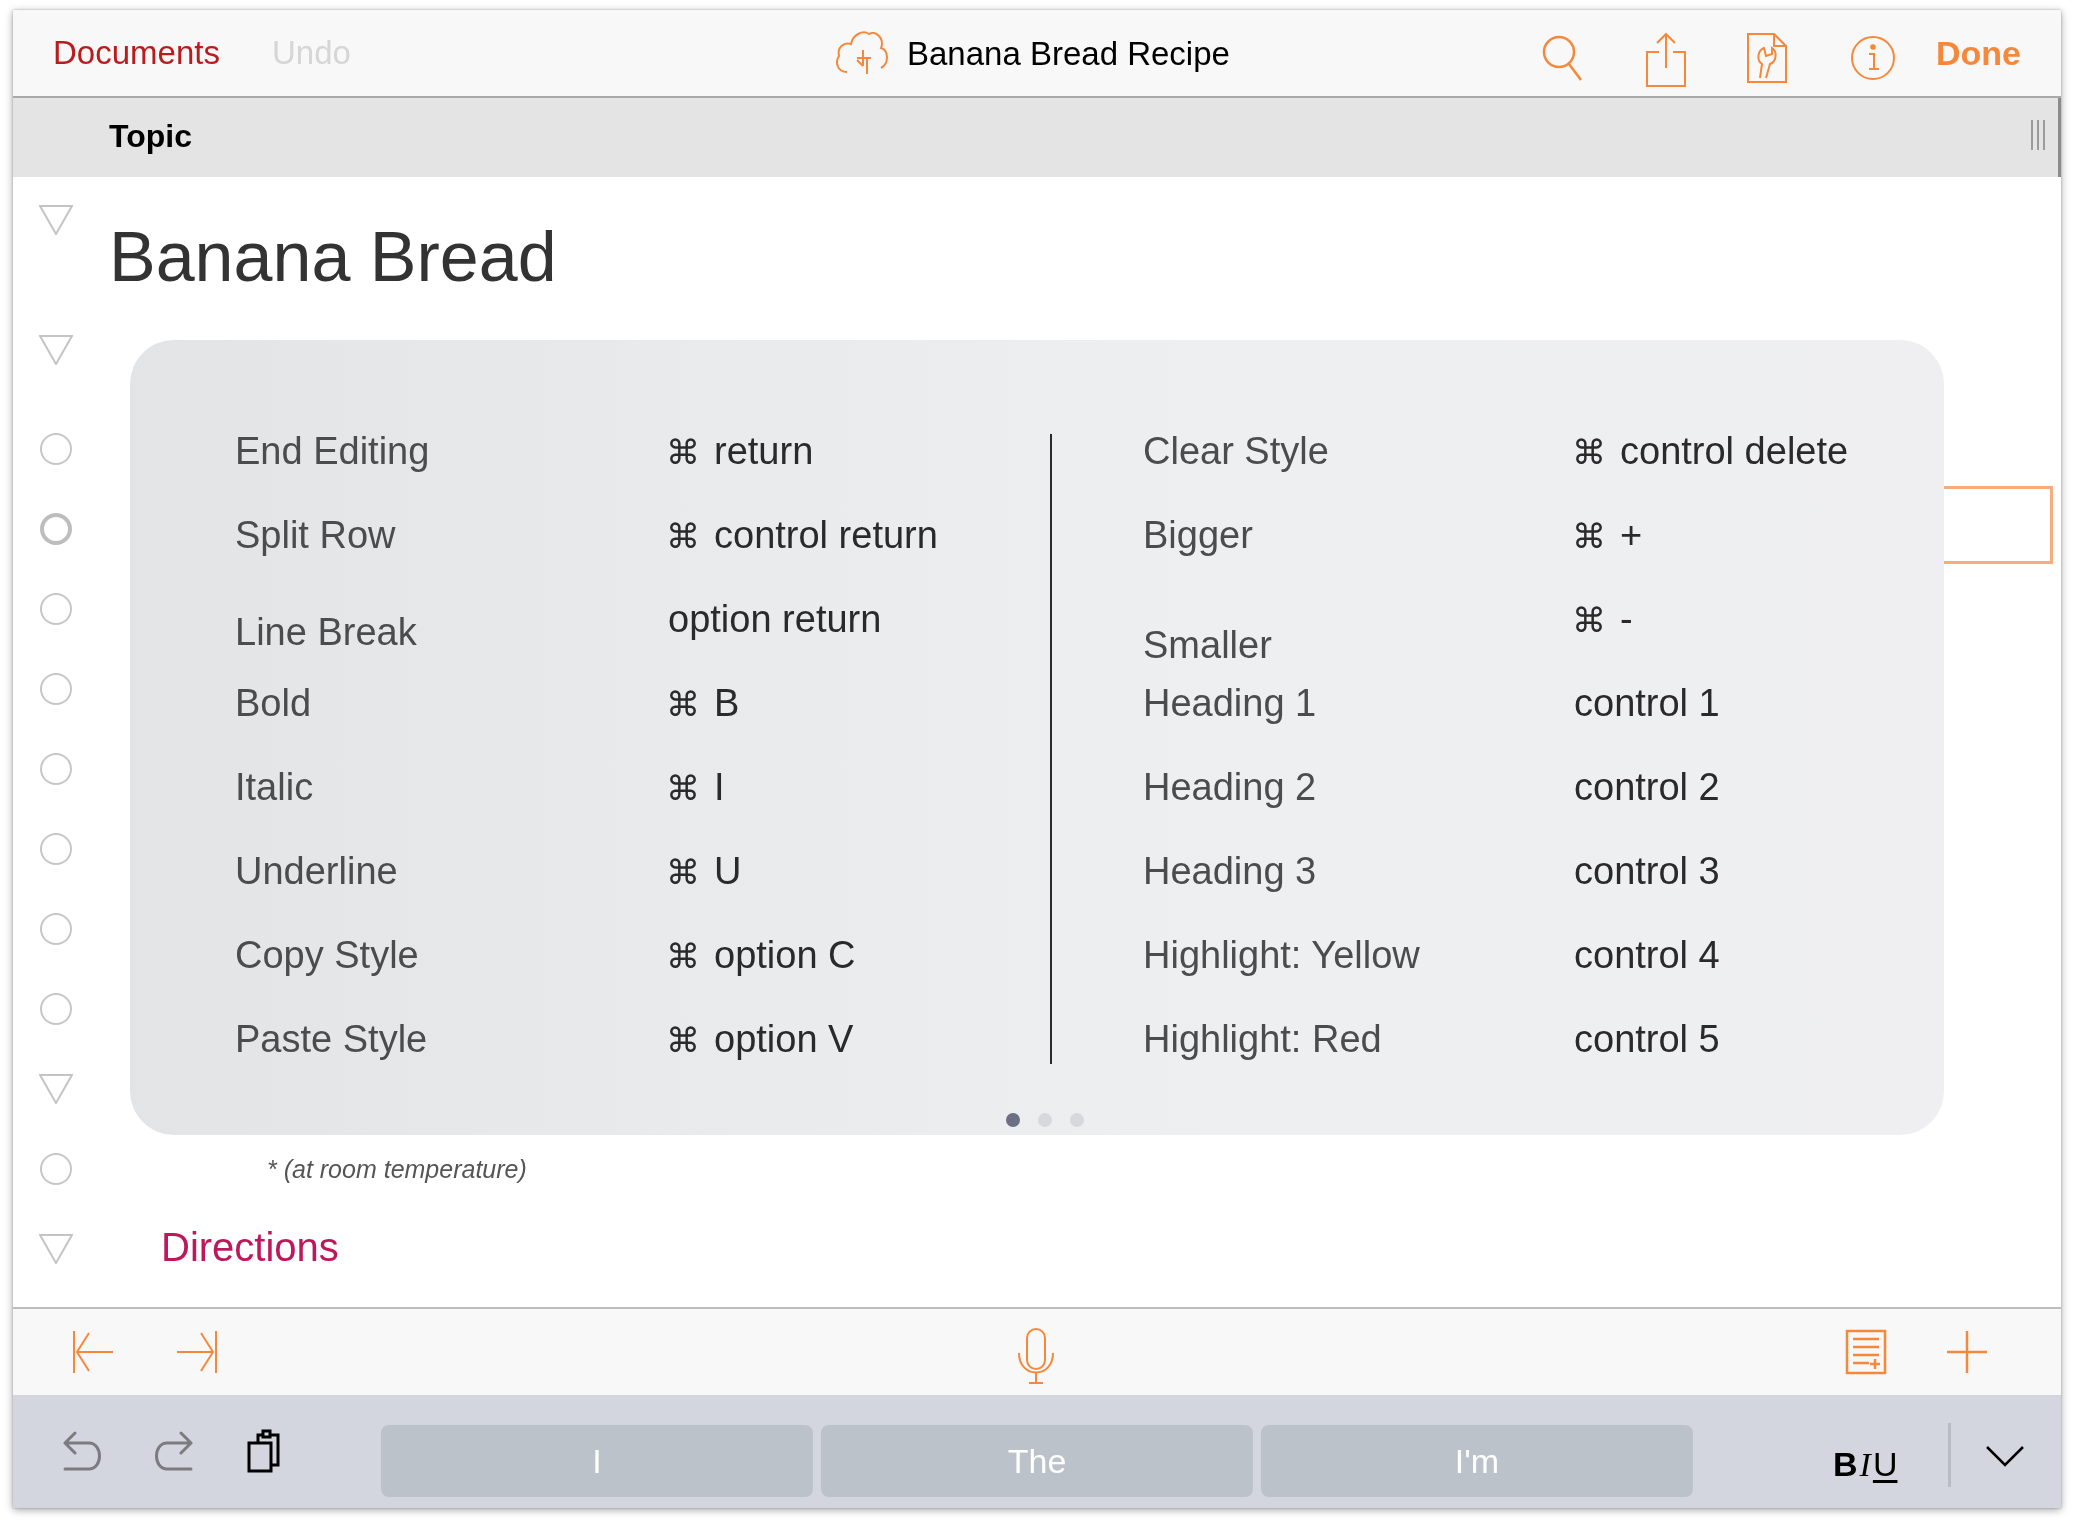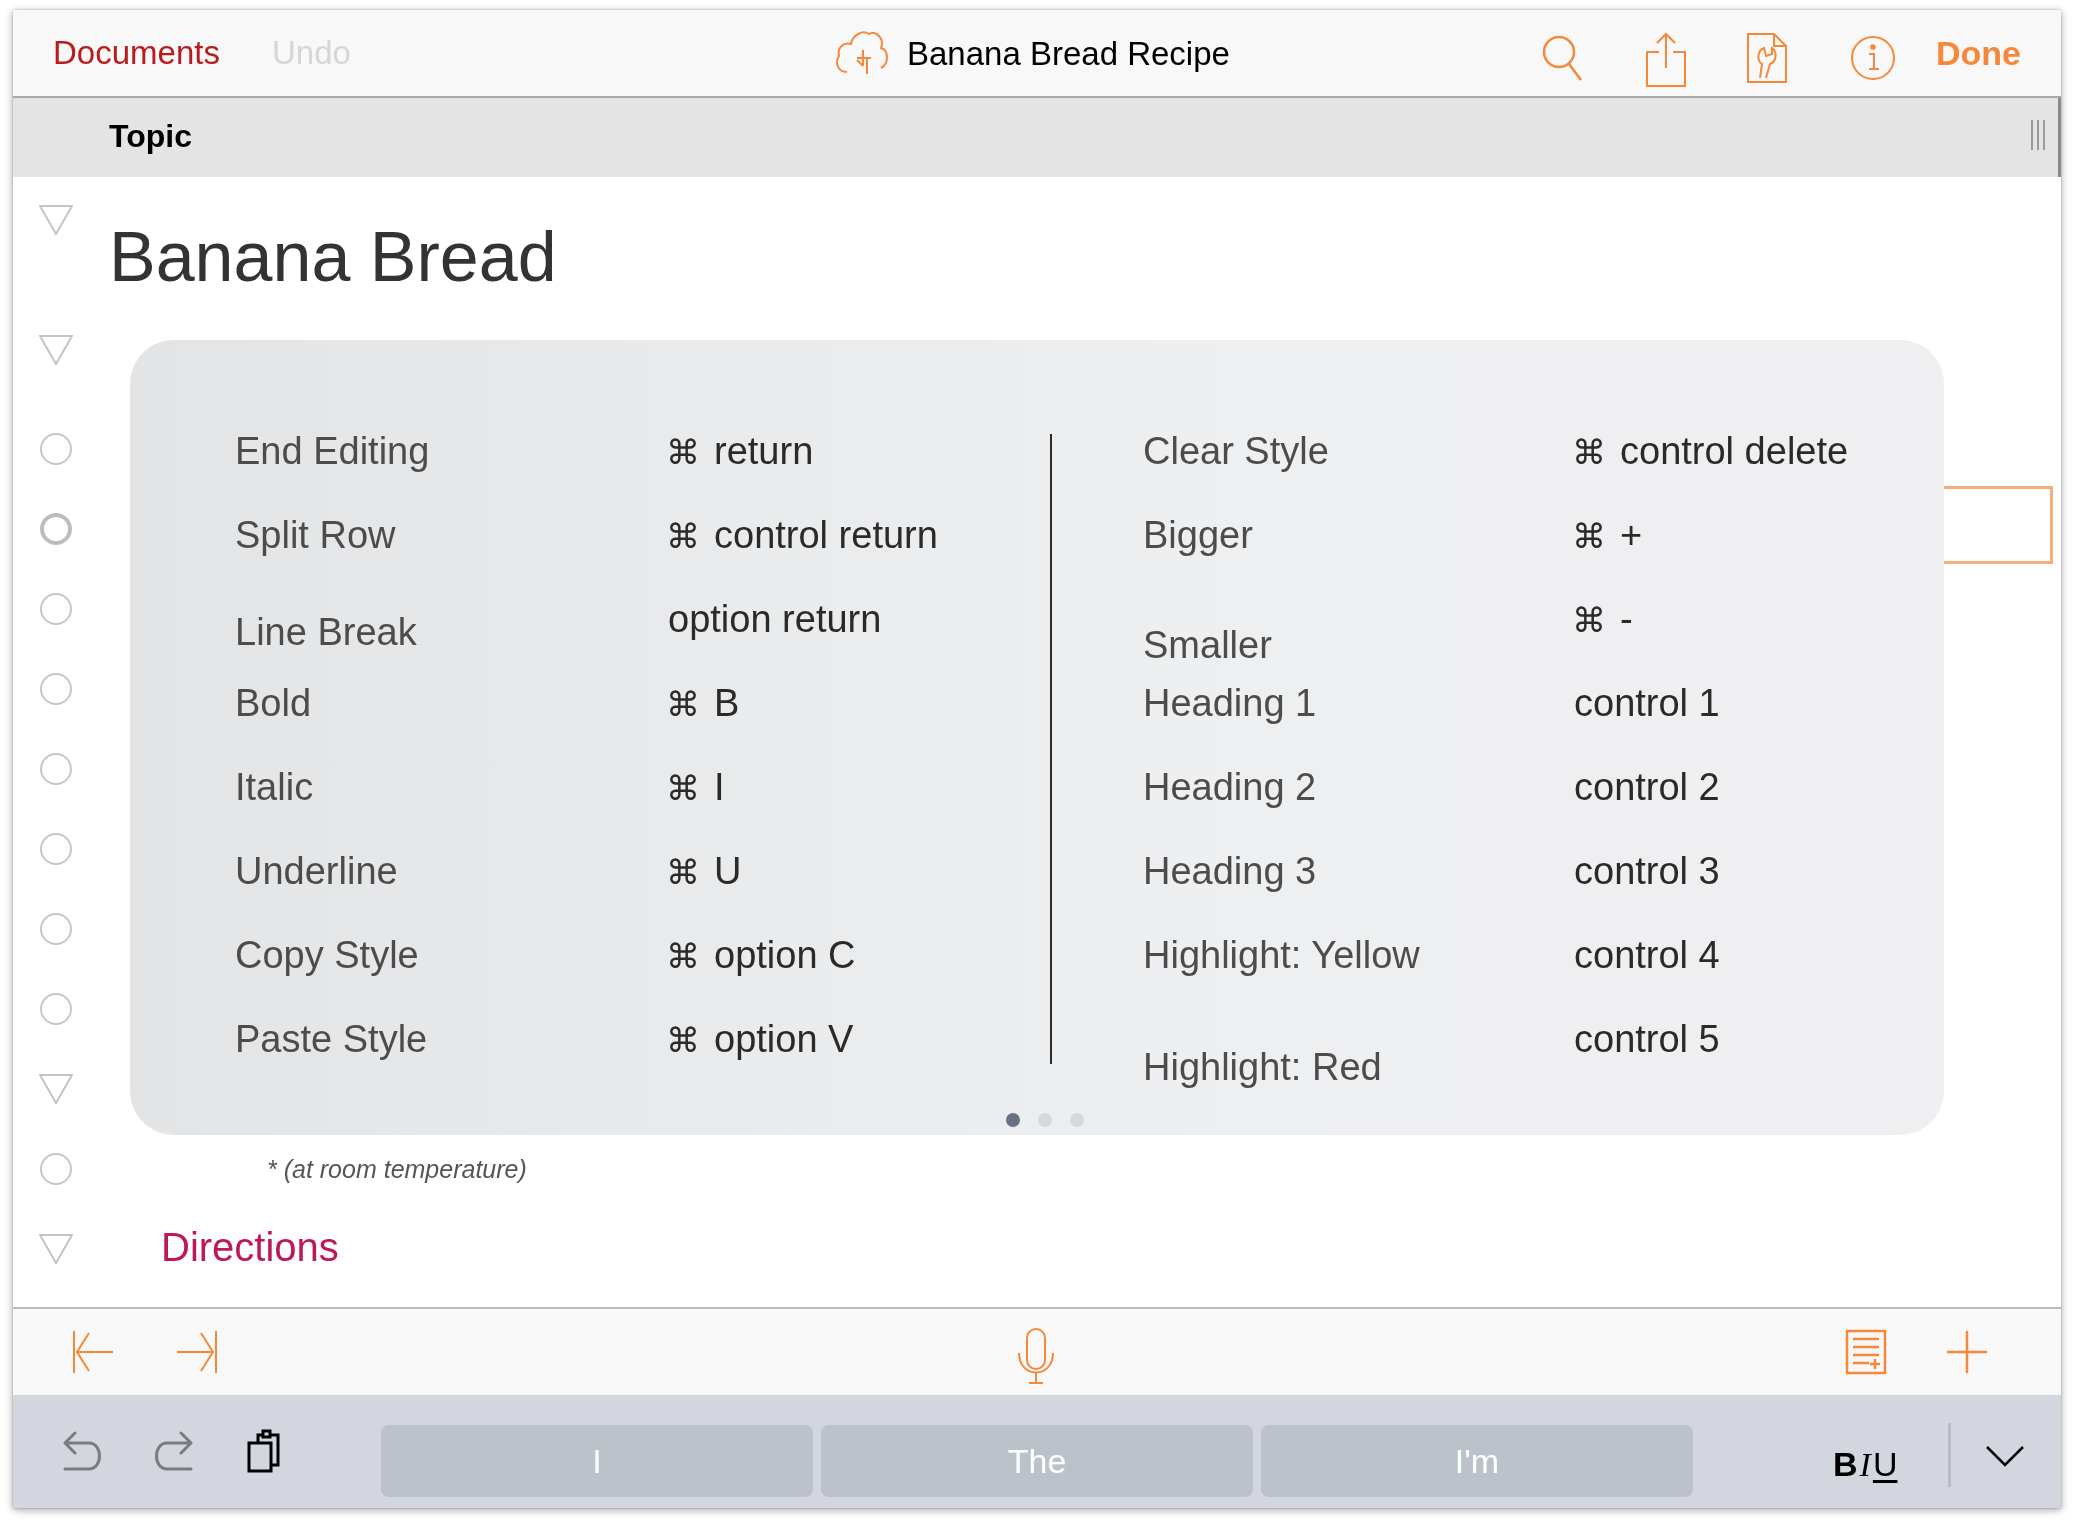--- a/index.html
+++ b/index.html
@@ -241,21 +241,21 @@
         <div class="ov-item" style="left: 1013px; top: 258px; margin-top: 26px;">Smaller</div>
         <div class="ov-key" style="left: 1442px; top: 258px;"><span class="cmd">⌘</span><span>-</span></div>
         <div class="ov-item" style="left: 1013px; top: 342px;">Heading 1</div>
         <div class="ov-key" style="left: 1444px; top: 342px;"><span>control 1</span></div>
         <div class="ov-item" style="left: 1013px; top: 426px;">Heading 2</div>
         <div class="ov-key" style="left: 1444px; top: 426px;"><span>control 2</span></div>
         <div class="ov-item" style="left: 1013px; top: 510px;">Heading 3</div>
         <div class="ov-key" style="left: 1444px; top: 510px;"><span>control 3</span></div>
         <div class="ov-item" style="left: 1013px; top: 594px;">Highlight: Yellow</div>
         <div class="ov-key" style="left: 1444px; top: 594px;"><span>control 4</span></div>
-        <div class="ov-item" style="left: 1013px; top: 678px; margin-top: 28px;">Highlight: Red</div>
+        <div class="ov-item" style="left: 1013px; top: 678px;">Highlight: Red</div>
         <div class="ov-key" style="left: 1444px; top: 678px;"><span>control 5</span></div>
       </div>
     <div class="ov-divider"></div>
     <div class="page-dots">
       <span class="dot active"></span>
       <span class="dot"></span>
       <span class="dot"></span>
     </div>
   </div>
 

